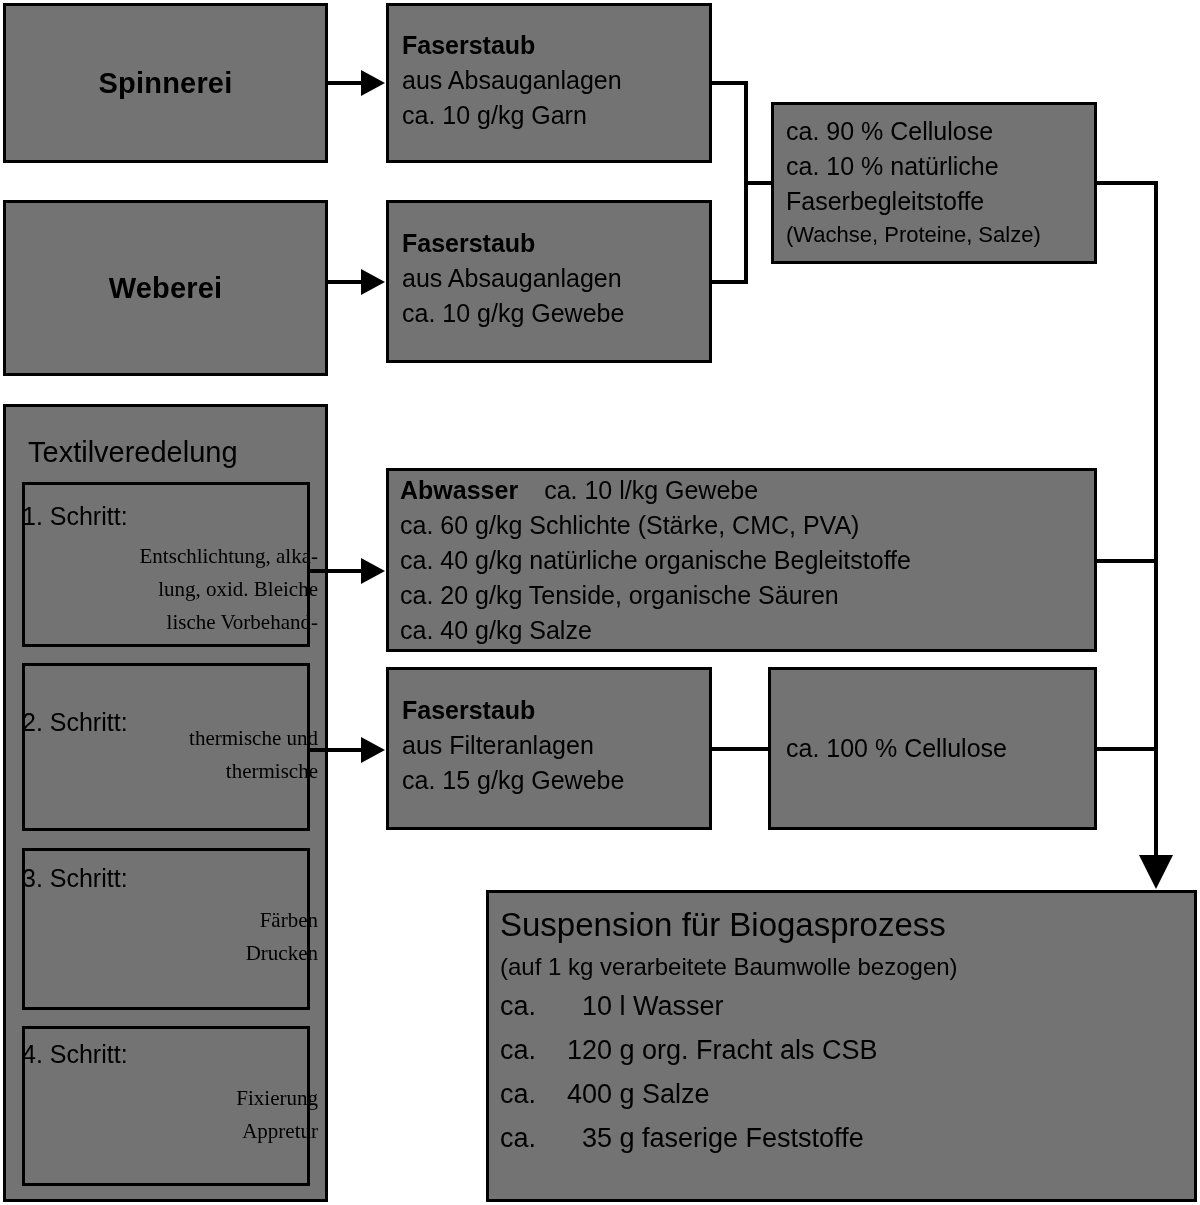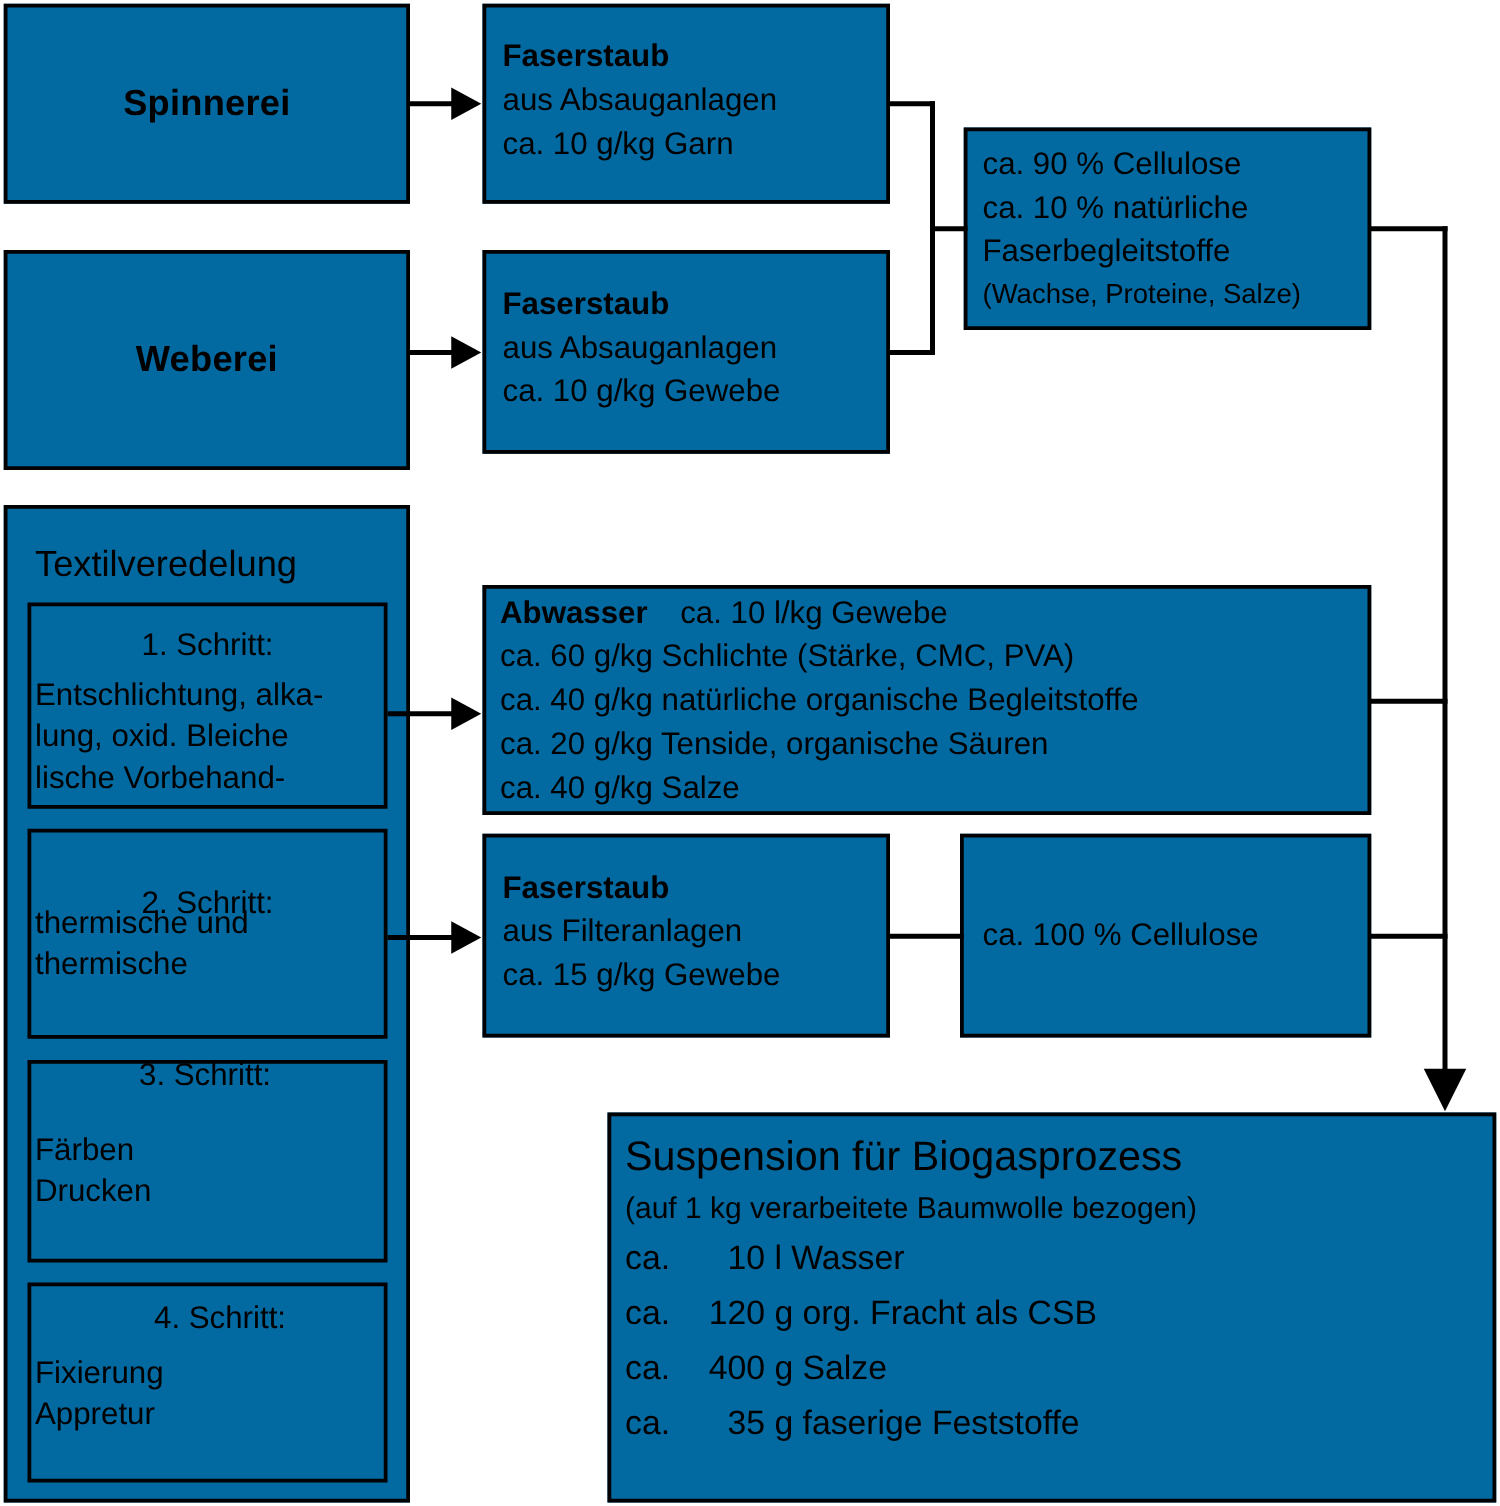--- a/index.html
+++ b/index.html
@@ -15,21 +15,21 @@
     position: relative;
     width: 1200px;
     height: 1205px;
     background: #ffffff;
     overflow: hidden;
   }
   .box {
     position: absolute;
     box-sizing: border-box;
     border: 3px solid #000000;
-    background: #0369a1;
+    background: #737373;
   }
   .ctr {
     display: flex;
     align-items: center;
     justify-content: center;
     text-align: center;
   }
   .lbl-big {
     font-size: 29px;
     font-weight: bold;
@@ -46,28 +46,29 @@
   .txt .small {
     font-size: 22px;
   }
   .hdr {
     position: absolute;
     font-size: 29px;
     font-weight: normal;
   }
   .step-title {
     font-size: 25px;
-    text-align: center;
-    line-height: 33px;
-  }
-  .step-body {
-    font-size: 25px;
     text-align: left;
     line-height: 33px;
-    white-space: nowrap;
+  }
+  .step-body {
+    font-size: 21px;
+    text-align: right;
+    line-height: 33px;
+    white-space: nowrap;
+    font-family: Liberation Serif, serif;
   }
   
   .hline {
     position: absolute;
     background: #000000;
     height: 4px;
   }
   .vline {
     position: absolute;
     background: #000000;
@@ -142,21 +143,21 @@
   </div>
 
   <div class="box" style="left:22px; top:663px; width:288px; height:168px;"></div>
   <div class="step-title" style="position:absolute; left:22px; top:682px; width:288px;margin-top:24px;">2. Schritt:</div>
   <div style="position:absolute; left:28px; top:722px; width:290px;">
     <div class="step-body">thermische und</div>
     <div class="step-body">thermische</div>
   </div>
 
   <div class="box" style="left:22px; top:848px; width:288px; height:162px;"></div>
-  <div class="step-title" style="position:absolute; left:22px; top:844px; width:284px;">3. Schritt:</div>
+  <div class="step-title" style="position:absolute; left:22px; top:862px; width:284px;">3. Schritt:</div>
   <div style="position:absolute; left:28px; top:904px; width:290px;">
     <div class="step-body">Färben</div>
     <div class="step-body">Drucken</div>
   </div>
 
   <div class="box" style="left:22px; top:1026px; width:288px; height:160px;"></div>
   <div class="step-title" style="position:absolute; left:22px; top:1038px; width:308px;">4. Schritt:</div>
   <div style="position:absolute; left:28px; top:1082px; width:290px;">
     <div class="step-body">Fixierung</div>
     <div class="step-body">Appretur</div>

